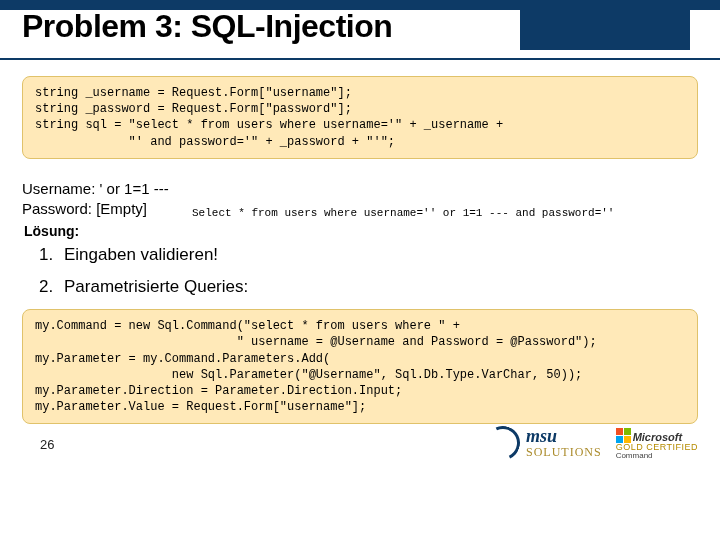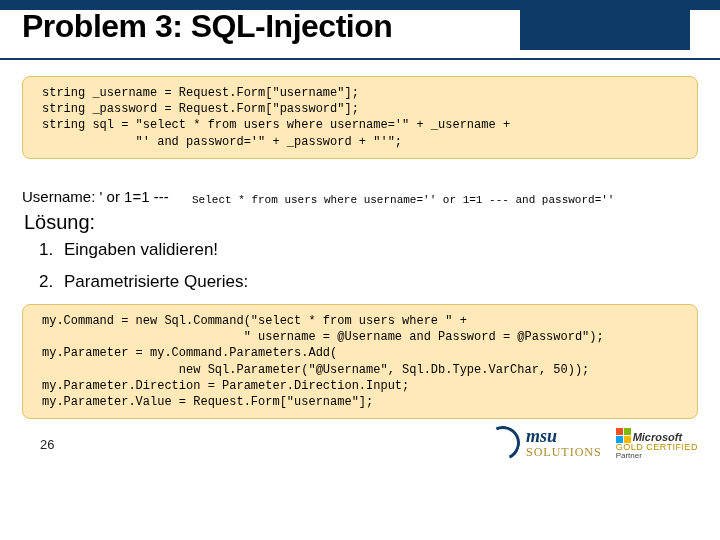--- a/index.html
+++ b/index.html
@@ -8,37 +8,37 @@
   .titlebar { position: relative; height: 60px; }
   .titlebar .topstripe { position: absolute; top: 0; left: 0; right: 0; height: 10px; background: #0d3a66; }
   .titlebar .accentbox { position: absolute; top: 10px; right: 30px; width: 170px; height: 40px; background: #0d3a66; }
   .titlebar .underline { position: absolute; left: 0; right: 0; bottom: 0; height: 2px; background: #0d3a66; }
   .titlebar h1 { position: absolute; left: 22px; top: 8px; font-size: 32px; font-weight: 700; letter-spacing: -0.5px; }
   .body { padding: 10px 18px 0 18px; }
   .codebox {
     background: #ffe9b8;
     border: 1px solid #e0c26a;
     border-radius: 8px;
-    padding: 8px 19px;
-    margin: 6px 4px 28px 4px;
+    padding: 8px 12px;
+    margin: 6px 4px 20px 4px;
     font-family: "Courier New", Courier, monospace;
     font-size: 12px;
     line-height: 1.35;
     white-space: pre;
     overflow: hidden;
   }
-  .inputs { display: flex; align-items: center; gap: 10px; margin: 2px 4px 4px 4px; }
+  .inputs { display: flex; align-items: flex-end; gap: 10px; margin: 2px 4px 4px 4px; }
   .inputs .labels { font-size: 15px; line-height: 1.35; min-width: 160px; }
   .inputs .result {
     font-family: "Courier New", Courier, monospace;
     font-size: 11px;
     white-space: pre;
     padding-top: 6px;
   }
-  .section { font-size: 20px; margin: 4px 6px 4px 6px; }
+  .section { font-size: 14px; margin: 4px 6px 4px 6px; font-weight: bold; }
   ol.solutions { list-style: decimal; margin: 4px 0 6px 28px; font-size: 17px; }
   ol.solutions li { margin: 6px 0 12px 12px; padding-left: 6px; }
   .footer {
     position: absolute; left: 0; right: 0; bottom: 6px; height: 50px;
     display: flex; align-items: center; justify-content: space-between;
     padding: 0 22px 0 40px;
   }
   .pagenum { font-size: 13px; color: #222; text-align: center; }
   .logos { display: flex; align-items: center; gap: 14px; }
   .msu-logo { display: flex; align-items: center; gap: 0; }
@@ -74,20 +74,21 @@
   <div class="body">
 
     <div class="codebox">string _username = Request.Form["username"];
 string _password = Request.Form["password"];
 string sql = "select * from users where username='" + _username +
              "' and password='" + _password + "'";</div>
 
     <div class="inputs">
       <div class="labels">
         <div>Username: ' or 1=1 ---</div>
+        <div>Password: [Empty]</div>
       </div>
       <div class="result">Select * from users where username='' or 1=1 --- and password=''</div>
     </div>
 
     <div class="section">Lösung:</div>
 
     <ol class="solutions">
       <li>Eingaben validieren!</li>
       <li>Parametrisierte Queries:</li>
     </ol>
@@ -117,18 +118,18 @@
         <div class="brand">
           <div class="flag">
               <span></span>
               <span></span>
               <span></span>
               <span></span>
             </div>
           <span class="microsoft">Microsoft</span>
         </div>
         <div class="cert">GOLD CERTIFIED</div>
-        <div class="partner">Partner</div>
+        <div class="partner">Command</div>
       </div>
     </div>
   </div>
 
 </div>
 
 </body></html>

